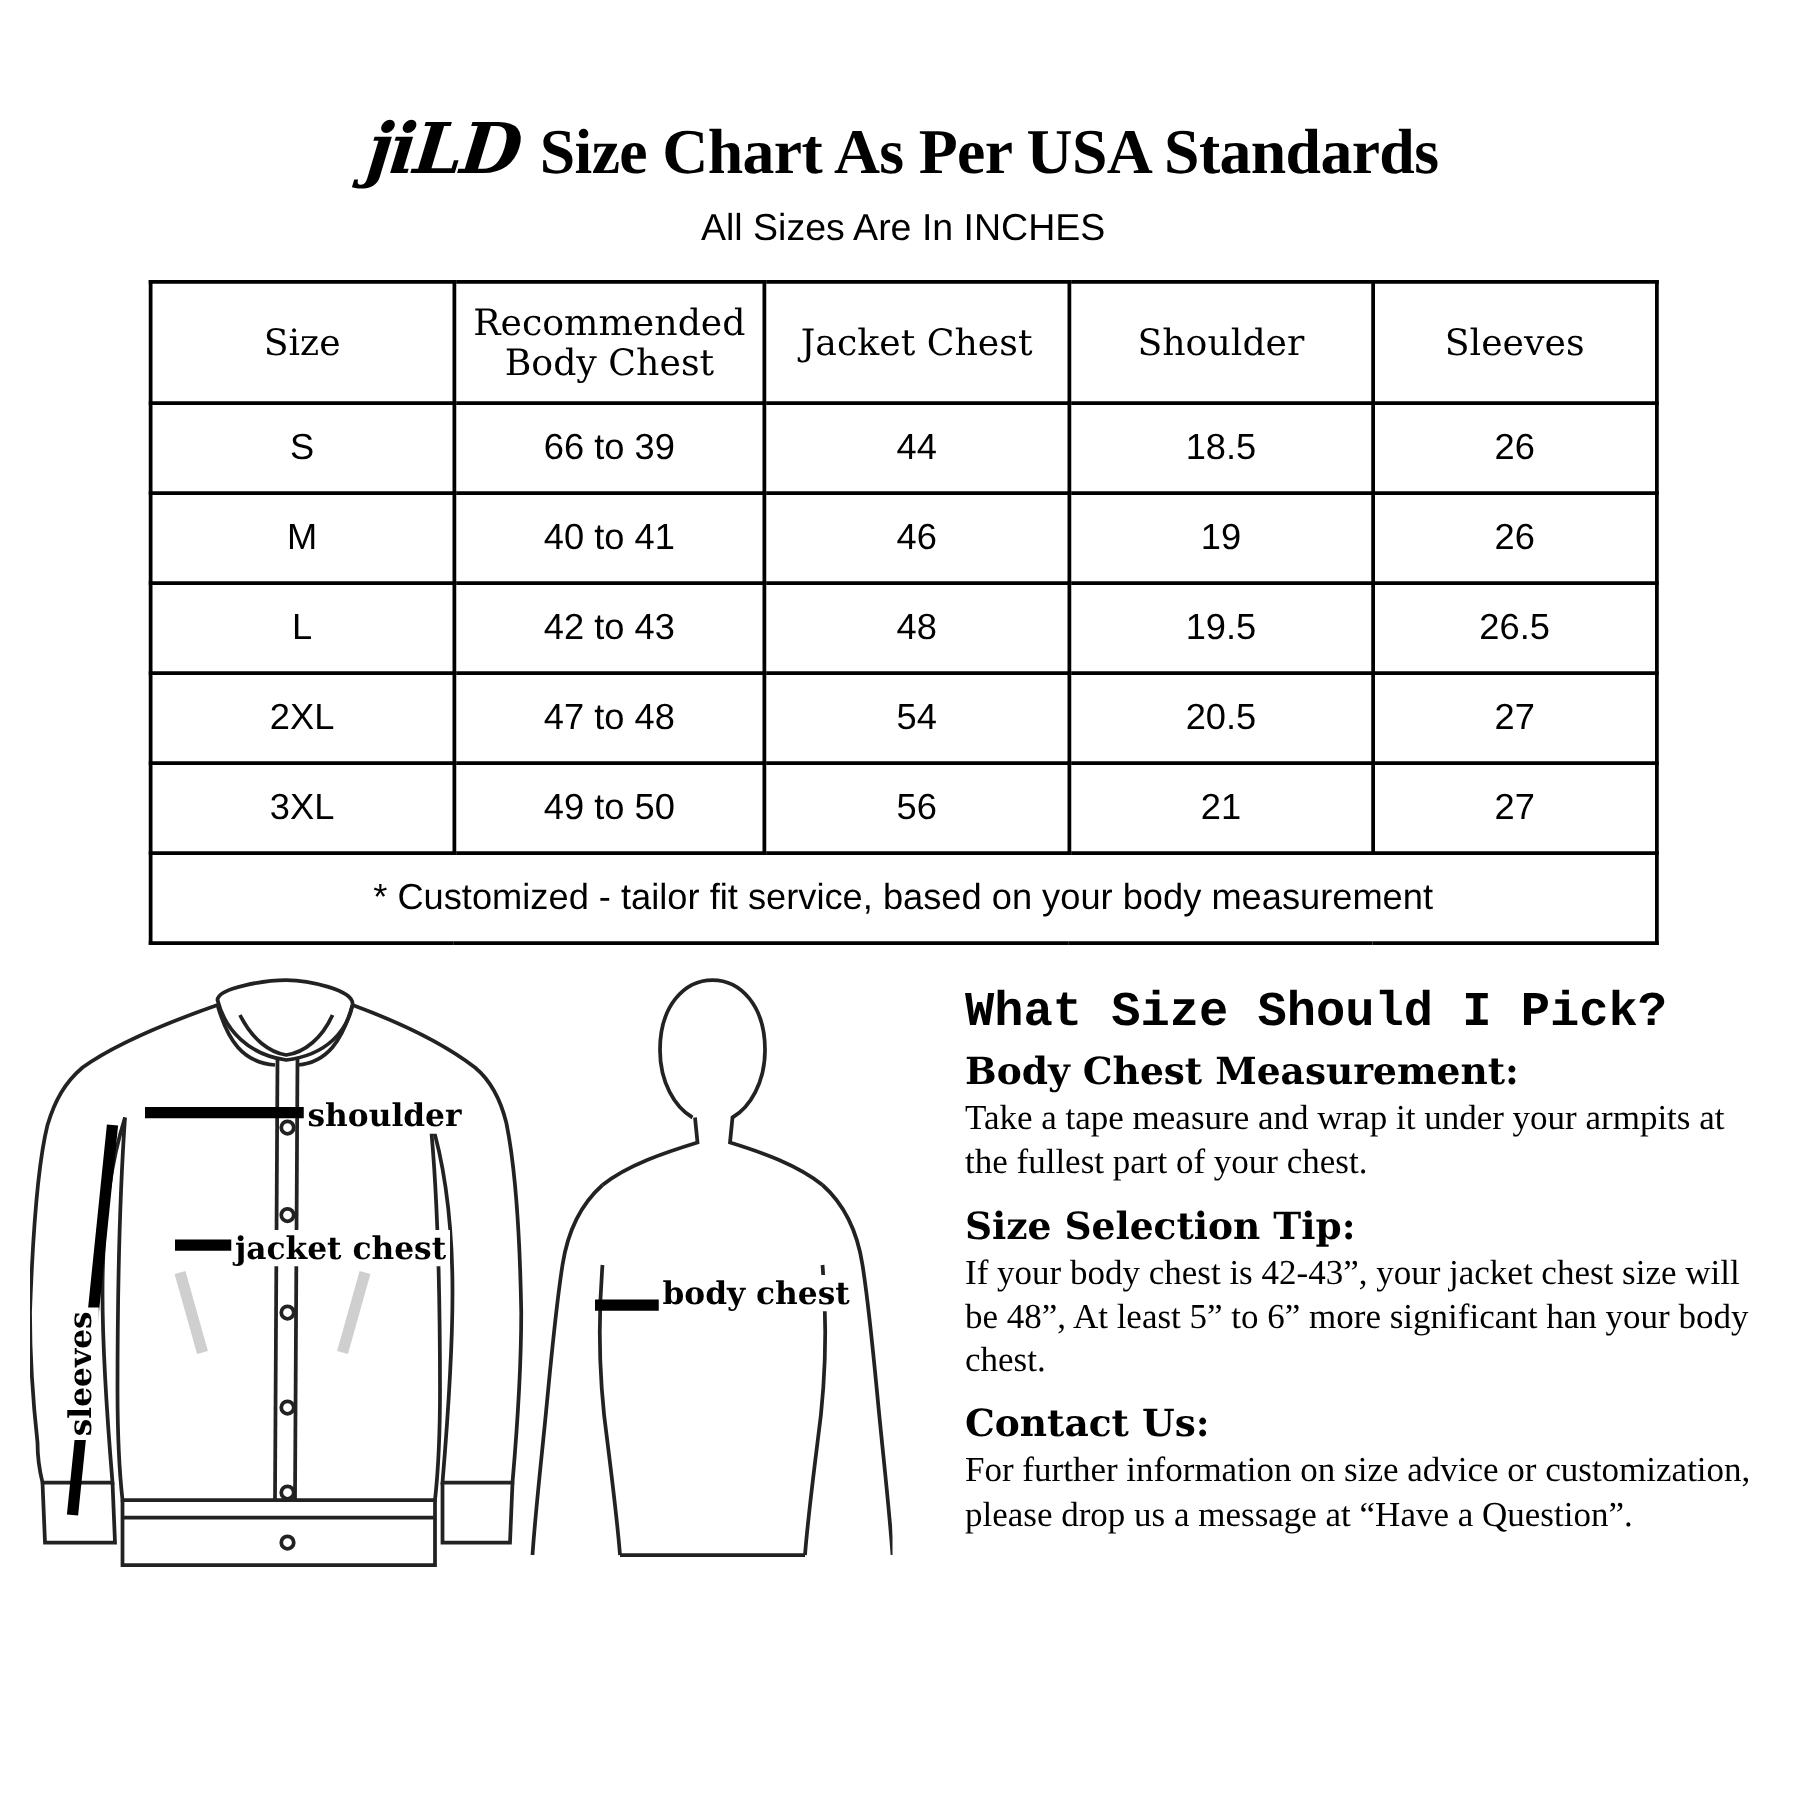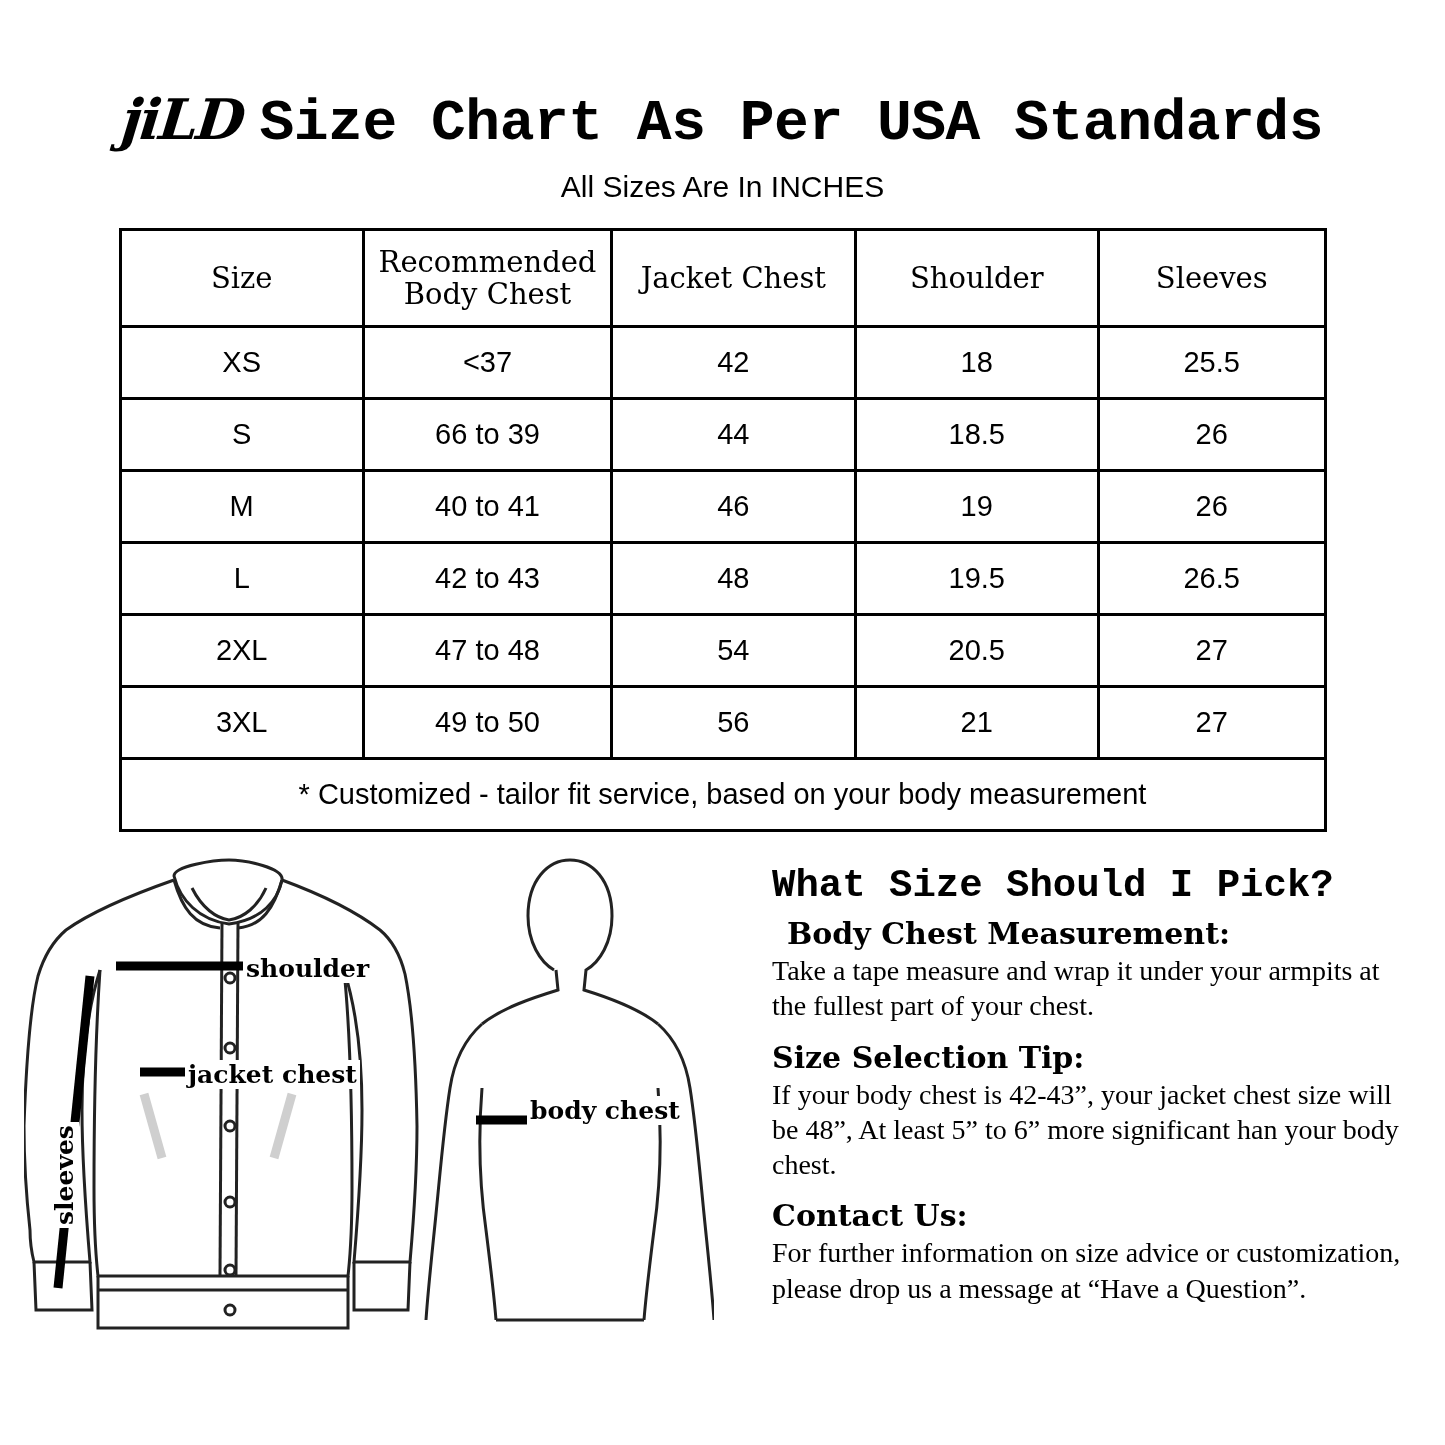--- a/index.html
+++ b/index.html
@@ -36,23 +36,23 @@
   }
   .brand {
     font-family: "DejaVu Serif", serif;
     font-style: italic;
     font-weight: bold;
     font-size: 56px;
     letter-spacing: -2px;
     transform: skewX(-6deg);
   }
   .title-text {
-    font-family: Liberation Mono, monospace;
-    font-weight: bold;
-    font-size: 58px;
+    font-family: Liberation Serif, serif;
+    font-weight: bold;
+    font-size: 51px;
     letter-spacing: -0.5px;
   }
   .subtitle {
     font-family: "Liberation Sans", sans-serif;
     font-size: 30px;
     margin-top: 14px;
   }
 
   
   .table-wrap {
@@ -117,21 +117,21 @@
     font-size: 39px;
     font-weight: bold;
     margin: 0 0 8px 0;
   }
   .info h3 {
     font-family: "DejaVu Serif", serif;
     font-size: 30px;
     font-weight: bold;
     margin: 16px 0 2px 0;
   }
-  .info h3.first { margin-top: 4px; margin-left: 15px; }
+  .info h3.first { margin-top: 4px; }
   .info p {
     font-family: Liberation Serif, serif;
     font-size: 28px;
     line-height: 1.26;
     margin: 0;
   }
 
   
   .ill-label {
     position: absolute;
@@ -186,27 +186,20 @@
           <th>
             <span>Shoulder</span>
           </th>
           <th>
             <span>Sleeves</span>
           </th>
         </tr>
       </thead>
       <tbody>
         <tr>
-          <td>XS</td>
-          <td>&lt;37</td>
-          <td>42</td>
-          <td>18</td>
-          <td>25.5</td>
-        </tr>
-        <tr>
           <td>S</td>
           <td>66 to 39</td>
           <td>44</td>
           <td>18.5</td>
           <td>26</td>
         </tr>
         <tr>
           <td>M</td>
           <td>40 to 41</td>
           <td>46</td>

